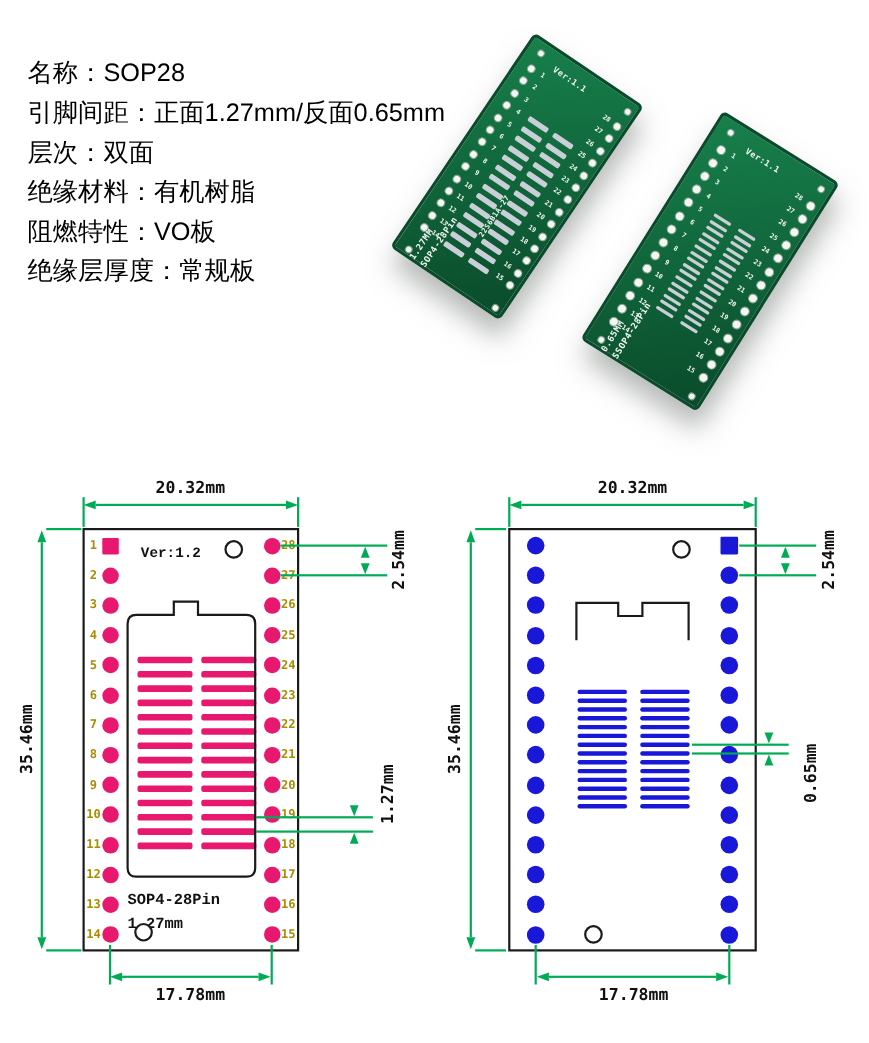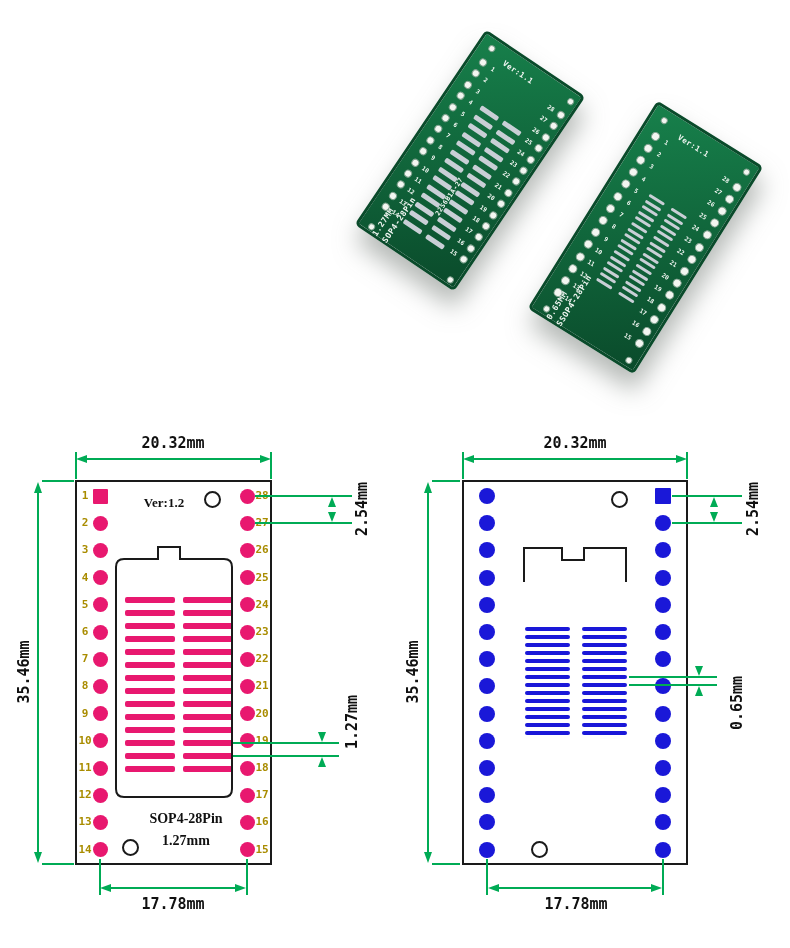--- a/index.html
+++ b/index.html
@@ -5,21 +5,21 @@
 *{margin:0;padding:0;box-sizing:border-box}
 html,body{width:790px;height:948px;background:#fff}
 #stage{position:relative;width:790px;height:948px;overflow:hidden;background:#fff;font-family:"Liberation Sans",sans-serif}
 .specs{position:absolute;left:25px;top:48px;color:#000;font-size:23px;line-height:36px;font-weight:500}
 .pcb{position:absolute;background:linear-gradient(145deg,var(--pcb),var(--pcbdark));border:3px solid var(--pcbdark);border-radius:5px;box-shadow:10px 14px 24px rgba(110,118,112,.5)}
 .silk{position:absolute;color:var(--silk);font-family:"DejaVu Sans Mono",monospace;font-weight:700;letter-spacing:.5px}
 .vtext{writing-mode:vertical-rl;transform:rotate(180deg)}
 .silkgroup{position:absolute;display:flex;gap:3px}
 .silkgroup .silk{position:static}
 .board{position:absolute;border:2px solid #1a1a1a;background:#fff}
-.blab{position:absolute;text-align:center;font-family:Liberation Serif, serif;font-weight:700;color:#111;z-index:3}
+.blab{position:absolute;font-family:Liberation Mono, monospace;font-weight:700;color:#111;z-index:3}
 .hole{position:absolute;width:17px;height:17px;border:2.5px solid #1a1a1a;border-radius:50%;background:#fff;z-index:4}
 .chipoutline{position:absolute;z-index:2}
 .ext-h{position:absolute;height:1.5px;background:var(--green);z-index:5}
 .ext-v{position:absolute;width:1.5px;background:var(--green);z-index:5}
 .dim-h{position:absolute;display:flex;align-items:center;height:10px;z-index:5}
 .dim-h .ln{flex:1;height:1.5px;background:var(--green)}
 .dim-v{position:absolute;display:flex;flex-direction:column;align-items:center;width:10px;z-index:5}
 .dim-v .lnv{flex:1;width:1.5px;background:var(--green)}
 .ah{display:block;width:0;height:0}
 .ah.l{border-top:4.5px solid transparent;border-bottom:4.5px solid transparent;border-right:11px solid var(--green)}
@@ -30,20 +30,28 @@
 .tri.up{border-left:4.5px solid transparent;border-right:4.5px solid transparent;border-bottom:10px solid var(--green)}
 .tri.down{border-left:4.5px solid transparent;border-right:4.5px solid transparent;border-top:10px solid var(--green)}
 .dlab{position:absolute;text-align:center;font:700 15px "DejaVu Sans Mono",monospace;color:#111;z-index:6}
 .vlab{transform:rotate(-90deg)}
 </style>
 </head>
 <body>
 
 <div id="stage">
 
+  <div class="specs">
+    <div>名称：SOP28</div>
+    <div>引脚间距：正面1.27mm/反面0.65mm</div>
+    <div>层次：双面</div>
+    <div>绝缘材料：有机树脂</div>
+    <div>阻燃特性：VO板</div>
+    <div>绝缘层厚度：常规板</div>
+  </div>
 
   <div id="photo-front" class="pcb" style="left:410px;top:43px;width:120px;height:235px;transform:rotate(34deg)">
     <div class="silk" style="left:30px;top:10px;font-size:7.5px">Ver:1.1</div>
     <div class="silkgroup" style="left:15px;top:112px;height:118px">
       <span class="silk vtext" style="font-size:8px">1.27MM</span>
       <span class="silk vtext" style="font-size:8px">SOP4-28Pin</span>
     </div>
     <div class="silk vtext" style="left:56px;top:56px;height:122px;font-size:6.5px">22S6B1A-27</div>
   <div style="position: absolute; left: 9px; top: 22px; width: 8px; height: 8px; border-radius: 50%; background: rgb(243, 246, 241); border: 1px solid rgb(127, 161, 142);"></div>
       <div style="position: absolute; left: 103px; top: 22px; width: 8px; height: 8px; border-radius: 50%; background: rgb(243, 246, 241); border: 1px solid rgb(127, 161, 142);"></div>

